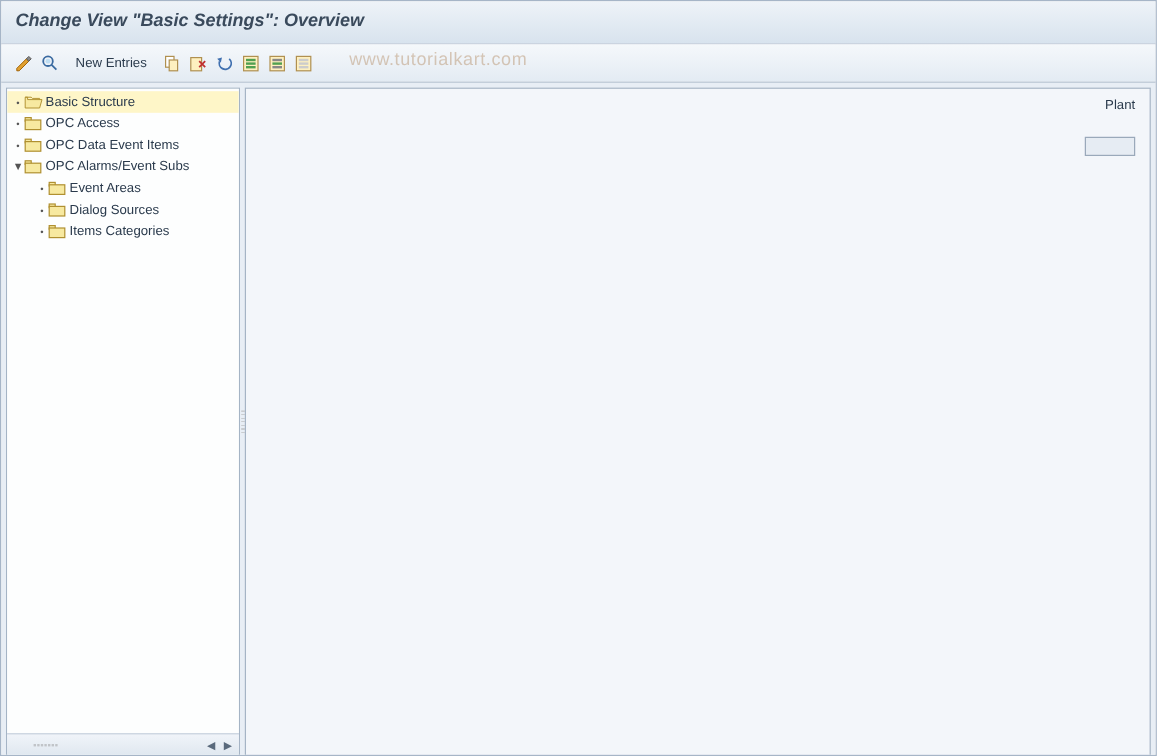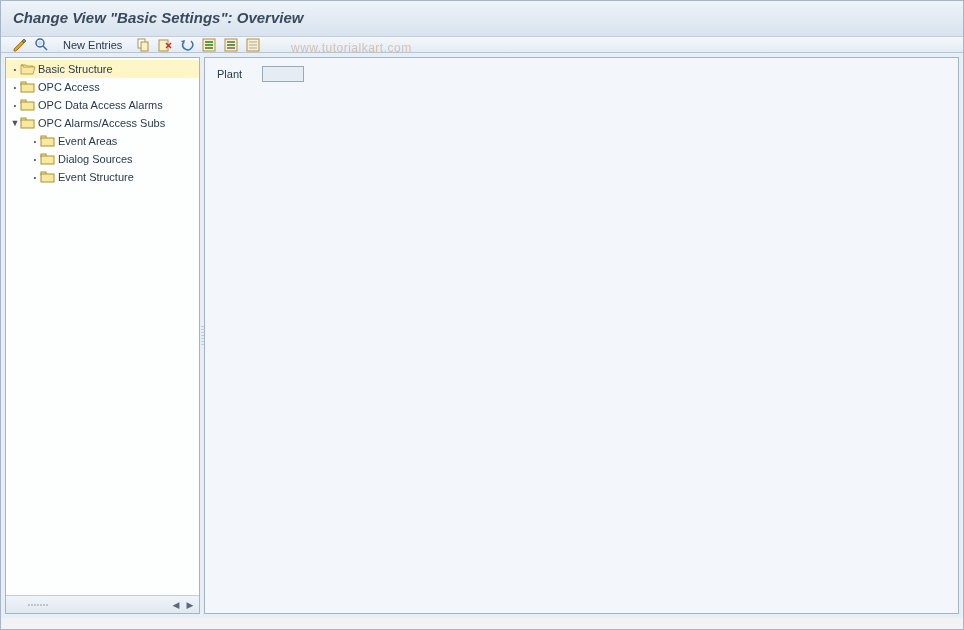--- a/index.html
+++ b/index.html
@@ -19,21 +19,21 @@
     }
     .title-text {
       font-weight: bold;
       font-style: italic;
       font-size: 15px;
       color: #3a4a5c;
     }
     .toolbar {
       background: linear-gradient(to bottom, #f5f8fb 0%, #e3ebf3 100%);
       padding: 3px 10px;
-      height: 16px;
+      height: 32px;
       display: flex;
       align-items: center;
       gap: 4px;
       border-bottom: 1px solid #b8c5d4;
       position: relative;
     }
     .tb-icon {
       width: 18px;
       height: 18px;
       display: flex;
@@ -46,21 +46,21 @@
       font-size: 11px;
       color: #2a3a4c;
       padding: 2px 6px;
       cursor: pointer;
       margin: 0 2px;
     }
     .watermark {
       position: absolute;
       left: 290px;
       top: 4px;
-      font-size: 12px;
+      font-size: 15px;
       color: rgba(180, 140, 100, 0.45);
       letter-spacing: 0.5px;
       font-family: Verdana, sans-serif;
       pointer-events: none;
     }
     .content-area {
       display: flex;
       height: calc(630px - 65px);
       background: #e8eef5;
     }
@@ -168,22 +168,23 @@
     }
     .main-panel {
       flex: 1;
       background: #f3f6fa;
       border: 1px solid #a5b4c5;
       margin: 4px 4px 4px 0;
       padding: 8px 12px;
     }
     .form-row {
       display: flex;
-      align-items: center;
+      align-items: flex-end;
       gap: 20px;
+      flex-direction: column;
     }
     .form-label {
       font-size: 11px;
       color: #2a3a4c;
     }
     .form-input {
       width: 42px;
       height: 16px;
       border: 1px solid #9aa9ba;
       background: #e6ecf3;
@@ -285,32 +286,32 @@
       </div>
 
       <div class="tree-row indent-1">
         <span class="tree-bullet">•</span>
         <span class="folder-icon folder-closed">
           <svg width="16" height="14" viewBox="0 0 16 14">
               <rect class="tab" x="1" y="2" width="5" height="3"></rect>
               <rect class="body" x="1" y="4" width="13" height="8"></rect>
             </svg>
         </span>
-        <span>OPC Data Access Alarms</span>
+        <span>OPC Data Event Items</span>
       </div>
 
       <div class="tree-row indent-1">
         <span class="tree-expand">▼</span>
         <span class="folder-icon folder-closed">
           <svg width="16" height="14" viewBox="0 0 16 14">
               <rect class="tab" x="1" y="2" width="5" height="3"></rect>
               <rect class="body" x="1" y="4" width="13" height="8"></rect>
             </svg>
         </span>
-        <span>OPC Alarms/Access Subs</span>
+        <span>OPC Alarms/Event Subs</span>
       </div>
 
       <div class="tree-row indent-2">
         <span class="tree-bullet">•</span>
         <span class="folder-icon folder-closed">
           <svg width="16" height="14" viewBox="0 0 16 14">
               <rect class="tab" x="1" y="2" width="5" height="3"></rect>
               <rect class="body" x="1" y="4" width="13" height="8"></rect>
             </svg>
         </span>
@@ -329,21 +330,21 @@
       </div>
 
       <div class="tree-row indent-2">
         <span class="tree-bullet">•</span>
         <span class="folder-icon folder-closed">
           <svg width="16" height="14" viewBox="0 0 16 14">
               <rect class="tab" x="1" y="2" width="5" height="3"></rect>
               <rect class="body" x="1" y="4" width="13" height="8"></rect>
             </svg>
         </span>
-        <span>Event Structure</span>
+        <span>Items Categories</span>
       </div>
 
     </div>
     <div class="sidebar-footer">
       <div class="drag-handle">
         <span></span>
           <span></span>
           <span></span>
           <span></span>
           <span></span>

